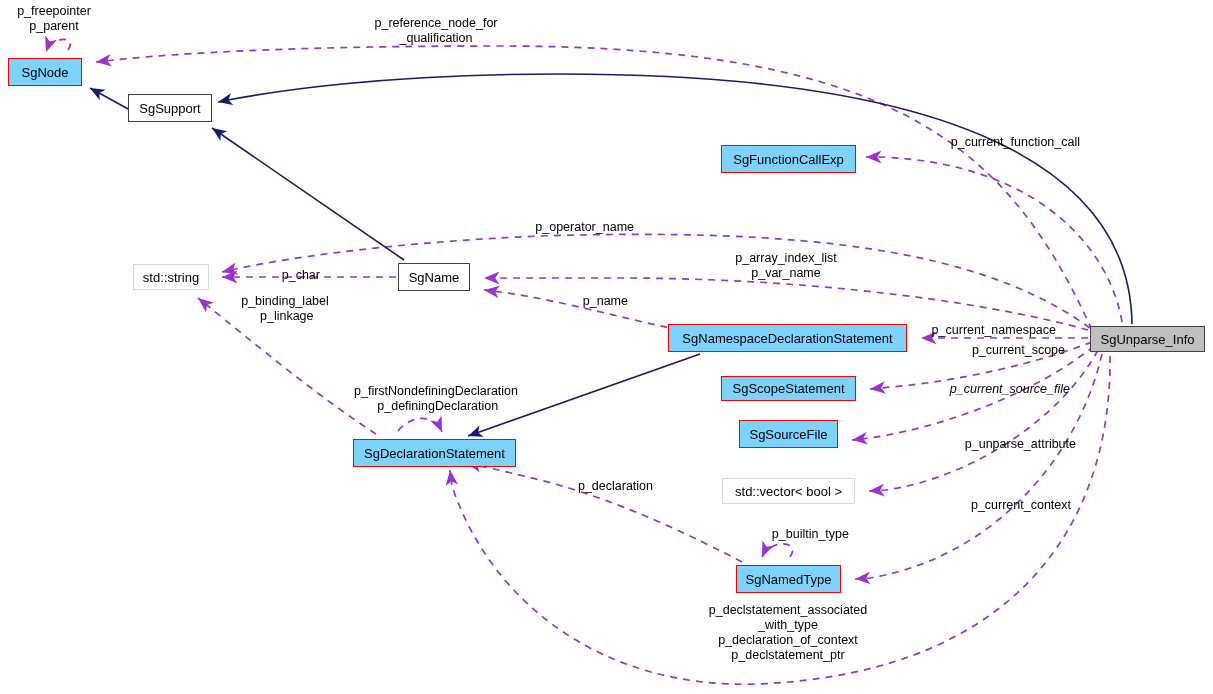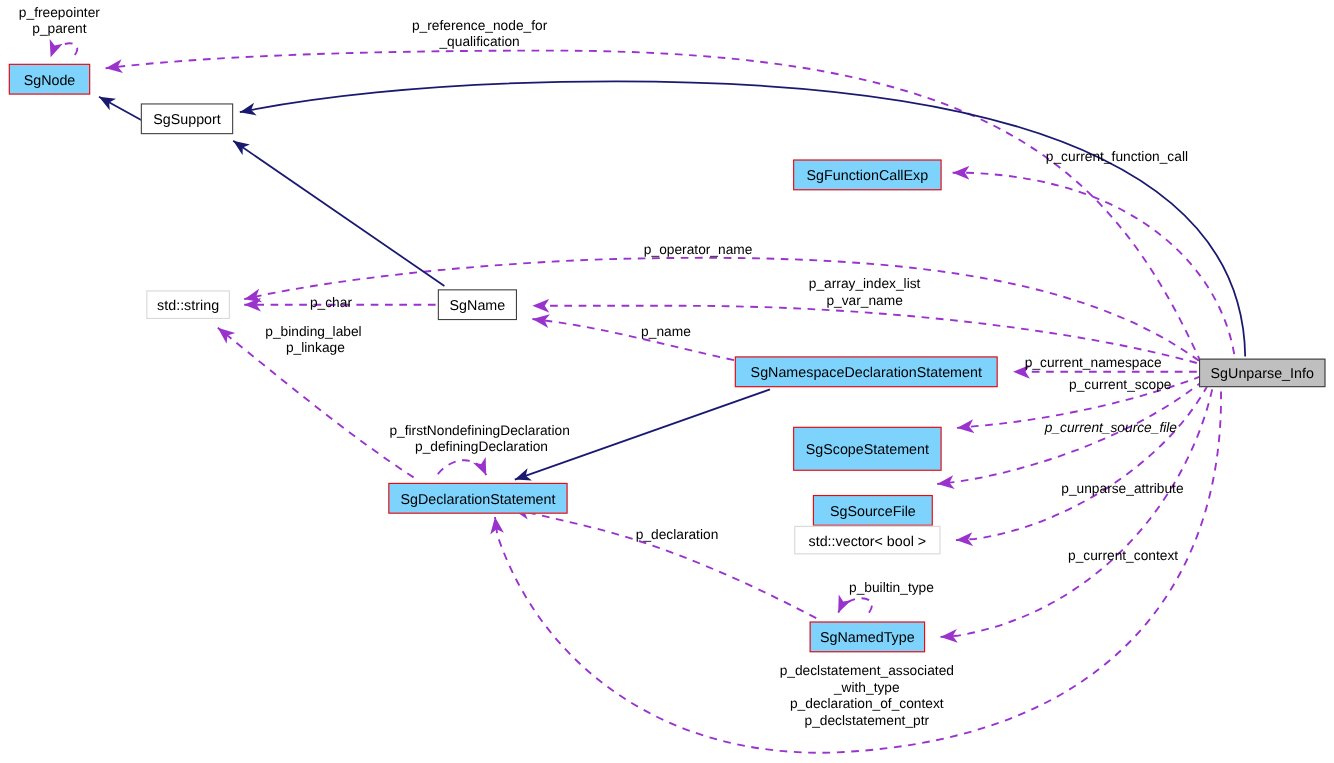--- a/index.html
+++ b/index.html
@@ -142,25 +142,25 @@
   </div>
 
   <div class="node-box kind-red" style="left:721px;top:145px;width:135px;height:28px;">
     <span>SgFunctionCallExp</span>
   </div>
 
   <div class="node-box kind-red" style="left:668px;top:324px;width:239px;height:28px;">
     <span>SgNamespaceDeclarationStatement</span>
   </div>
 
-  <div class="node-box kind-red" style="left:721px;top:376px;width:135px;height:40px;margin-top:12px;">
+  <div class="node-box kind-red" style="left:721px;top:376px;width:135px;height:25px;">
     <span>SgScopeStatement</span>
   </div>
 
-  <div class="node-box kind-red" style="left:739px;top:450px;width:109px;height:28px;">
+  <div class="node-box kind-red" style="left:739px;top:420px;width:99px;height:28px;">
     <span>SgSourceFile</span>
   </div>
 
   <div class="node-box kind-light" style="left:722px;top:478px;width:133px;height:26px;">
     <span>std::vector&lt; bool &gt;</span>
   </div>
 
   <div class="node-box kind-red" style="left:736px;top:565px;width:105px;height:28px;">
     <span>SgNamedType</span>
   </div>
@@ -174,21 +174,21 @@
   </div>
 
   <div class="edge-label" style="left:6px;top:4px;width:96px;">p_freepointer
 p_parent</div>
 
   <div class="edge-label" style="left:366px;top:16px;width:140px;">p_reference_node_for
 _qualification</div>
 
   <div class="edge-label align-left" style="left:930px;top:135px;width:150px;">p_current_function_call</div>
 
-  <div class="edge-label align-left" style="left:564px;top:220px;width:120px;">p_operator_name</div>
+  <div class="edge-label align-left" style="left:514px;top:220px;width:120px;">p_operator_name</div>
 
   <div class="edge-label" style="left:723px;top:251px;width:126px;">p_array_index_list
 p_var_name</div>
 
   <div class="edge-label align-left" style="left:260px;top:268px;width:60px;">p_char</div>
 
   <div class="edge-label align-left" style="left:568px;top:294px;width:60px;">p_name</div>
 
   <div class="edge-label" style="left:232px;top:294px;width:106px;">p_binding_label
  p_linkage</div>

